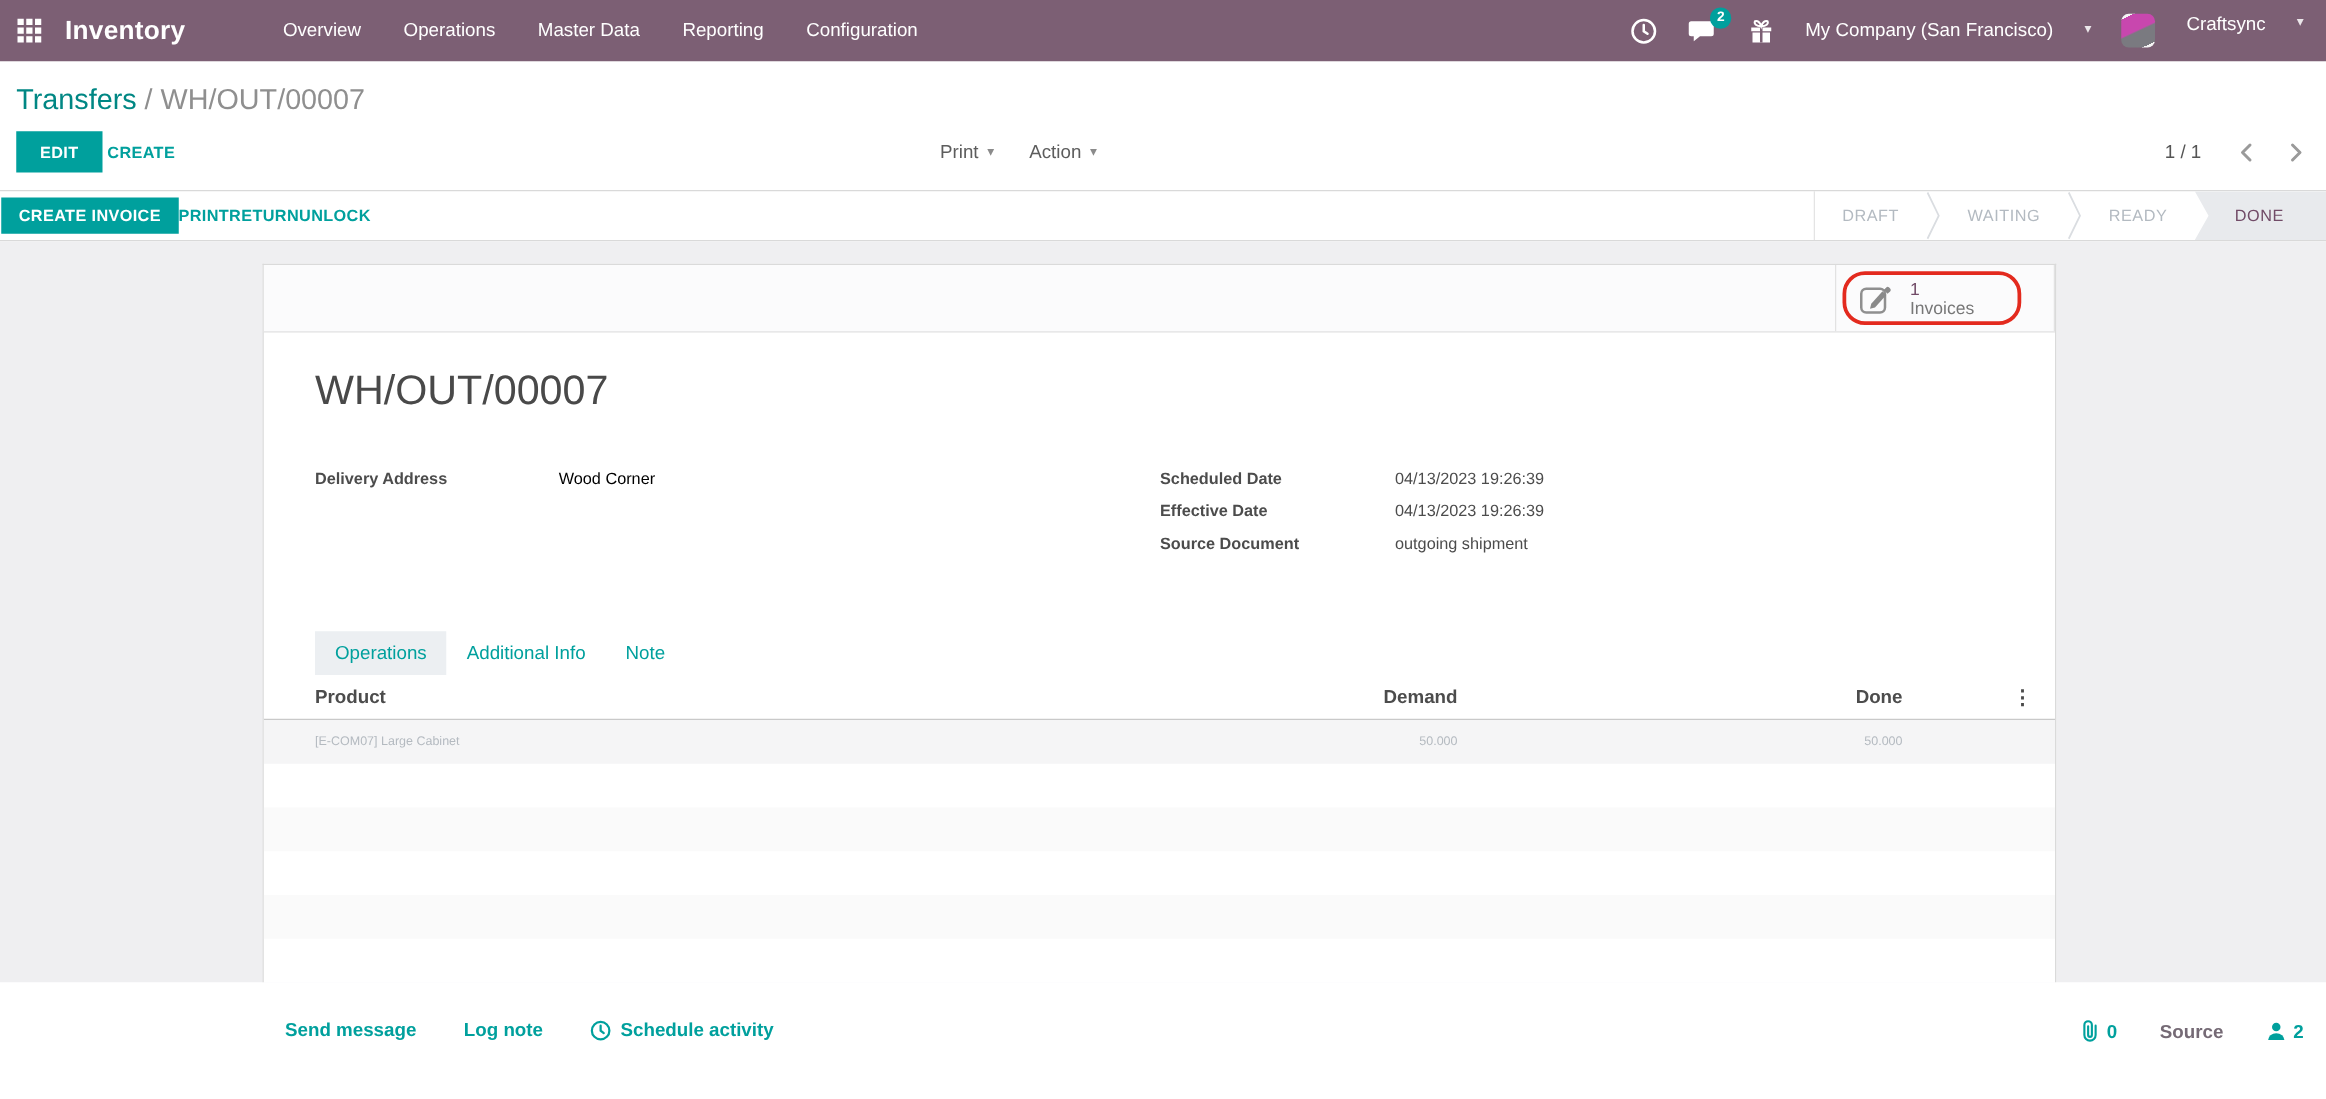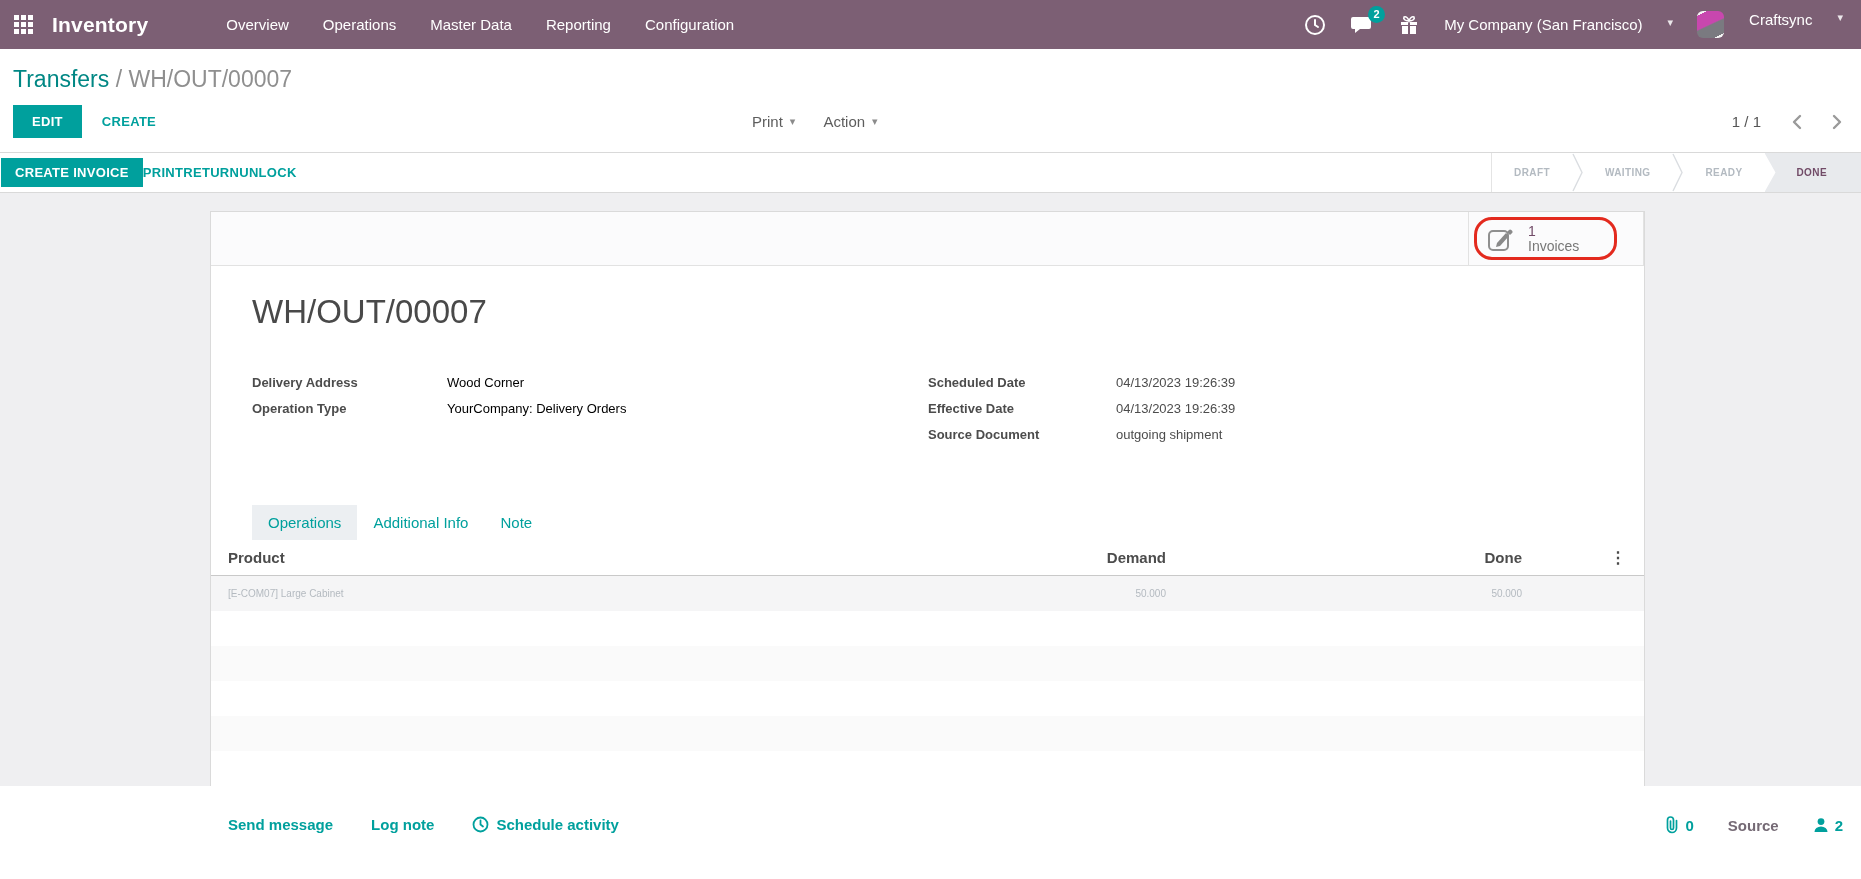--- a/index.html
+++ b/index.html
@@ -20,33 +20,33 @@
   .caret { font-size:11px; opacity:.85; }
   .avatar { width:27px; height:27px; border-radius:6px; background:linear-gradient(155deg,#f5f5f5 0 12%, #c847ae 12% 48%, #7a7a80 52% 88%, #f5f5f5 88%); }
 
   
   .breadcrumb { padding:17px 0 0 13px; font-size:23px; }
   .bc-parent { color:#008784; cursor:pointer; }
   .bc-sep, .bc-current { color:#8f8f8f; }
   .control-row { display:flex; align-items:center; padding:12px 18px 14px 13px; position:relative; }
   .btn-primary { background:#00a09d; color:#fff; border:none; font-family:inherit; font-size:13px; font-weight:bold; padding:9px 19px; letter-spacing:.3px; cursor:pointer; }
   .btn-link { background:none; border:none; font-family:inherit; color:#00a09d; font-size:13px; font-weight:bold; letter-spacing:.3px; cursor:pointer; }
-  .control-row .btn-link { margin-left:20px; }
+  .control-row .btn-link { margin-left:4px; }
   .center-menus { position:absolute; left:752px; display:flex; gap:28px; color:#5d5d5d; font-size:15px; }
   .dd { display:flex; align-items:center; gap:7px; cursor:pointer; }
   .dd .caret { color:#777; }
   .pager { margin-left:auto; display:flex; align-items:center; gap:30px; color:#555; font-size:15px; }
   .pg-arrow { cursor:pointer; display:flex; }
 
   
   .statusbar { height:41px; border-top:1px solid #d9d9d9; border-bottom:1px solid #d9d9d9; display:flex; align-items:center; background:#fff; }
   .sb-left { display:flex; align-items:center; padding-left:1px; }
   .sb-left .btn-primary { padding:7px 14px; }
   .pipeline { margin-left:auto; height:100%; display:flex; align-items:stretch; border-left:1px solid #e4e4e4; }
-  .stage { display:flex; align-items:center; padding:0 22px; font-size:10px; font-weight:bold; color:#b3bac1; letter-spacing:.4px; cursor:pointer; }
+  .stage { display:flex; align-items:center; padding:0 22px; font-size:13px; font-weight:normal; color:#b3bac1; letter-spacing:.4px; cursor:pointer; }
   .stage.active { background:#e8eaed; color:#714b67; clip-path:polygon(0 0,100% 0,100% 100%,0 100%,11px 50%); padding:0 34px 0 32px; }
   .stage-sep { display:flex; align-items:center; }
 
   
   .content { height:593px; background:#efeff1; padding-top:18px; }
   .sheet { width:1435px; margin-left:210px; height:575px; background:#fff; border:1px solid #dadada; border-bottom:none; display:flex; flex-direction:column; overflow:hidden; }
   .box-row { height:54px; background:#fbfbfc; border-bottom:1px solid #e2e2e2; display:flex; }
   .smart-cell { margin-left:auto; width:176px; border-left:1px solid #e2e2e2; border-right:1px solid #e2e2e2; display:flex; align-items:center; padding-left:16px; gap:13px; position:relative; cursor:pointer; }
   .smart-text { display:flex; flex-direction:column; line-height:15px; font-size:14px; }
   .smart-count { color:#714b67; }
@@ -60,21 +60,21 @@
   .flabel { width:195px; font-weight:bold; color:#4c4c4c; }
   .fvalue { color:#4c4c4c; }
   .fvalue.link { color:#000000; cursor:pointer; }
 
   .tabs { display:flex; margin:52px 0 0 41px; font-size:15px; }
   .tab { padding:9px 16px; color:#00a09d; cursor:pointer; }
   .tab.active { background:#eceff2; }
 
   .thead { display:flex; height:36px; align-items:center; border-bottom:1px solid #c9c9c9; font-size:15px; font-weight:bold; color:#4c4c4c; }
   .trow { display:flex; height:35px; align-items:center; font-size:10px; color:#b4bac0; background:#f5f5f6; }
-  .c-product { width:655px; padding-left:17px; }
+  .c-product { width:655px; padding-left:41px; }
   .c-demand { width:300px; text-align:right; }
   .c-done { width:356px; text-align:right; }
   .c-menu { flex:1; text-align:right; padding-right:18px; }
   .kebab { font-size:16px; font-weight:bold; color:#4a4a4a; cursor:pointer; }
   .stripe { height:35px; }
   .stripe.alt { background:#fafafa; }
 
   
   .chatter { height:89px; background:#fff; display:flex; align-items:flex-start; padding:30px 18px 0 228px; font-size:15px; }
   .ch-left { display:flex; gap:38px; align-items:center; }
@@ -219,24 +219,20 @@
       </div>
 
       <div class="sheet-title">WH/OUT/00007</div>
 
       <div class="fields">
         <div class="fcol">
           <div class="frow">
             <div class="flabel">Delivery Address</div>
             <div class="fvalue link">Wood Corner</div>
           </div>
-          <div class="frow">
-            <div class="flabel">Operation Type</div>
-            <div class="fvalue link">YourCompany: Delivery Orders</div>
-          </div>
         </div>
         <div class="fcol">
           <div class="frow">
             <div class="flabel" style="width:188px">Scheduled Date</div>
             <div class="fvalue">04/13/2023 19:26:39</div>
           </div>
           <div class="frow">
             <div class="flabel" style="width:188px">Effective Date</div>
             <div class="fvalue">04/13/2023 19:26:39</div>
           </div>

